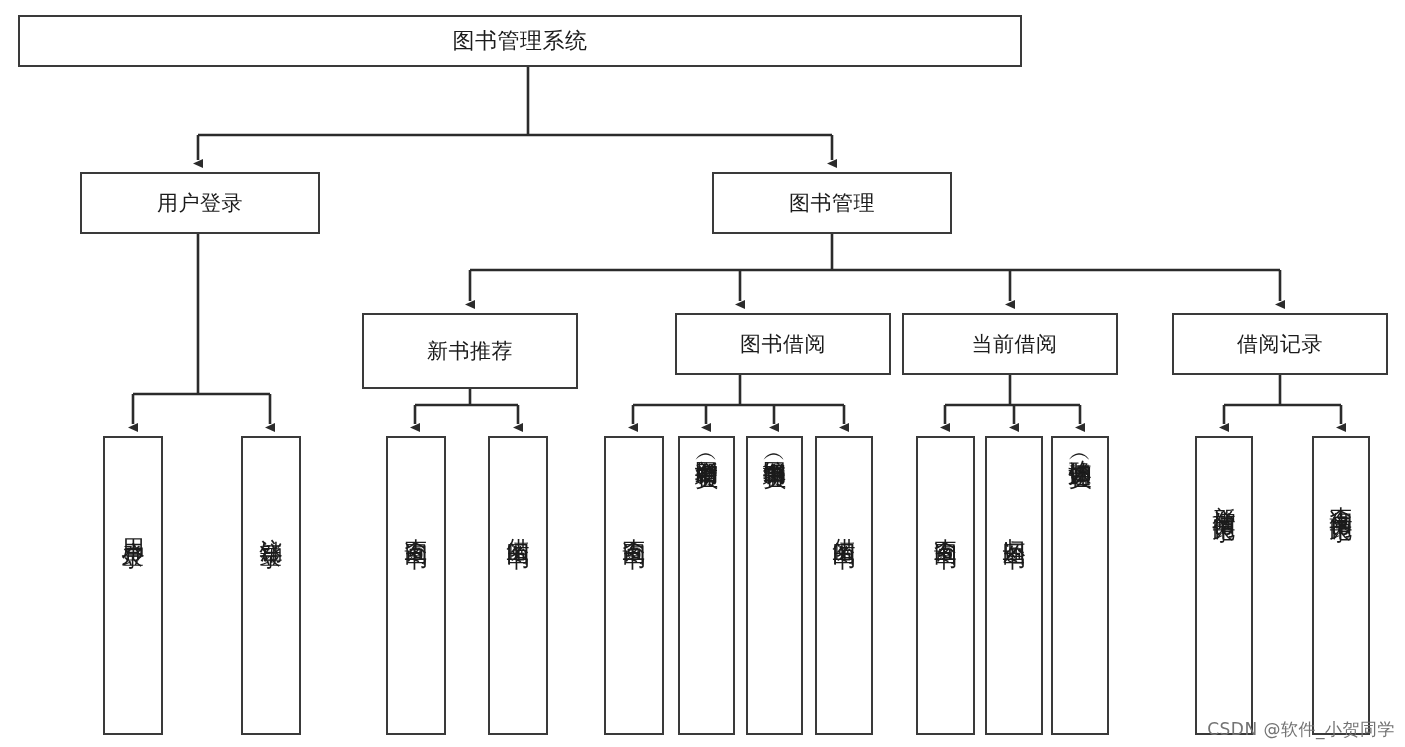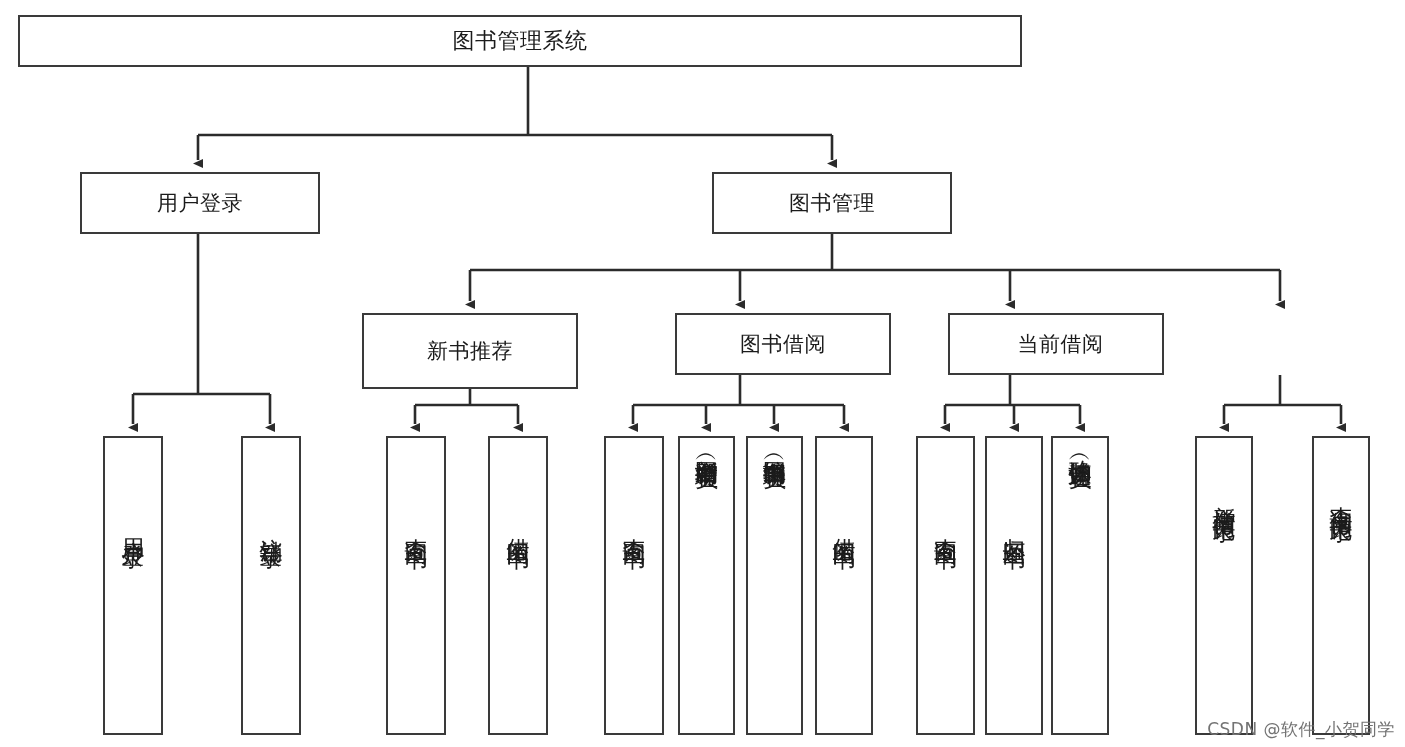--- a/index.html
+++ b/index.html
@@ -153,22 +153,25 @@
   <div class="node horiz" style="left:712px; top:172px; width:240px; height:62px;">
     <span class="label">图书管理</span>
   </div>
 
   <div class="node horiz" style="left:362px; top:313px; width:216px; height:76px;">
     <span class="label">新书推荐</span>
   </div>
   <div class="node horiz" style="left:632px; top:313px; width:216px; height:62px;margin-left:43px;">
     <span class="label">图书借阅</span>
   </div>
-  <div class="node horiz" style="left:948px; top:313px; width:216px; height:62px;padding-left:9px;">
+  <div class="node horiz" style="left:902px; top:313px; width:216px; height:62px;padding-left:9px;">
     <span class="label">当前借阅</span>
+  </div>
+  <div class="node horiz" style="left:1172px; top:313px; width:216px; height:62px;">
+    <span class="label">借阅记录</span>
   </div>
 
   <div class="node vert short" style="left:103px; top:436px; width:60px; height:299px;">
     <span class="label">用户登录</span>
   </div>
   <div class="node vert short" style="left:241px; top:436px; width:60px; height:299px;">
     <span class="label">注销登录</span>
   </div>
 
   <div class="node vert short" style="left:386px; top:436px; width:60px; height:299px;">

